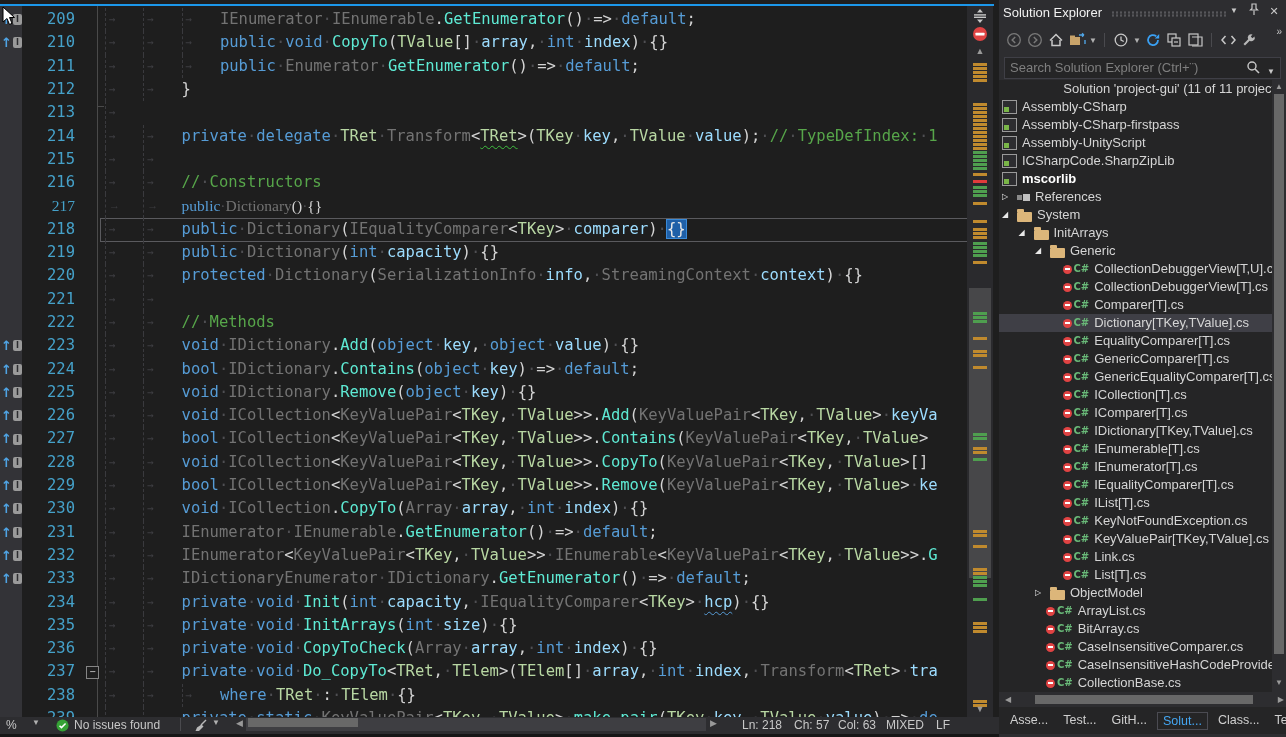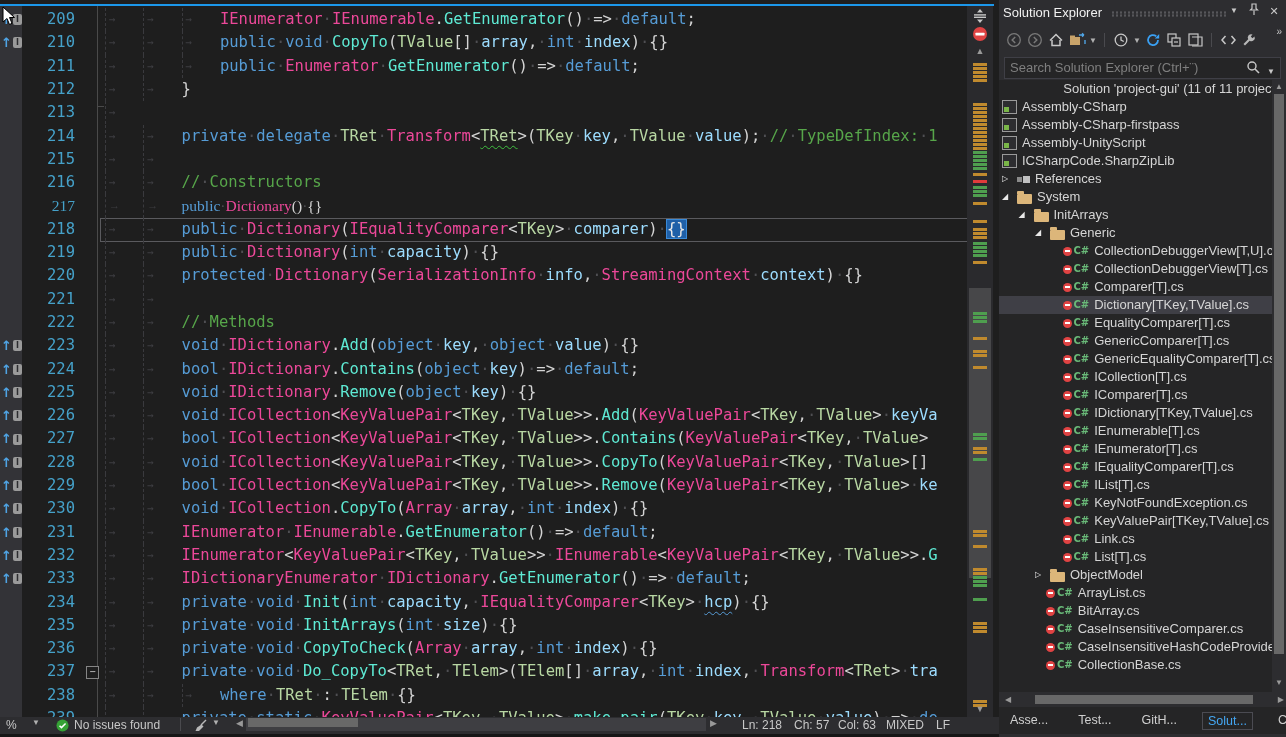--- a/index.html
+++ b/index.html
@@ -18,21 +18,21 @@
   .crow .lglyph{position:absolute;left:1px;top:0;width:21px;height:23.3px;display:flex;align-items:center;gap:1px;}
   .lglyph .ar{color:#4fa3e3;font-weight:bold;font-size:13px;font-family:"DejaVu Sans",sans-serif;}
   .lglyph .ib{width:10px;height:11px;background:#9a9a9a;color:#2d2d30;border-radius:2px;
               font:bold 8px/11px "DejaVu Sans",sans-serif;text-align:center;}
   .crow .fold{position:absolute;left:86px;top:6px;width:11px;height:11px;border:1px solid #858585;
               background:#1e1e1e;color:#c8c8c8;font:10px/9px monospace;text-align:center;}
   .crow .ctext{position:absolute;left:105px;top:0;white-space:pre;}
   .tab{display:inline-block;width:37.3px;border-left:1px dashed #3a3a3e;position:relative;height:23.3px;vertical-align:top;}
   .tab .tarrow{position:absolute;left:3px;top:0;color:#3e3e42;font-size:11px;}
   .crow.cur .curbox{position:absolute;left:100px;width:866px;top:0;height:22px;border:1px solid #5a5a5e;}
-  .tk-k{color:#569cd6}.tk-t{color:#ec4899}.tk-g{color:#b8d7a3}.tk-m{color:#5eead4}
+  .tk-k{color:#569cd6}.tk-t{color:#737373}.tk-g{color:#b8d7a3}.tk-m{color:#5eead4}
   .tk-v{color:#9cdcfe}.tk-c{color:#57a64a}.tk-o{color:#d4d4d4}
   .tk-w{color:#4f4f53}
   .tk-s{color:#e8e8e8;background:#1f60a8;box-shadow:0 0 0 1px #3a8ad8;}
   .tk-e1{color:#b8d7a3;text-decoration:underline wavy #3fbf3f 1px;text-underline-offset:4px;}
   .tk-e2{color:#9cdcfe;text-decoration:underline wavy #569cd6 1px;text-underline-offset:4px;}
   
   #vscroll{position:absolute;left:967px;top:6px;width:26px;height:711px;background:#2a2a2d;}
   #vscroll .btn{position:absolute;left:0;width:26px;text-align:center;color:#999;font-size:9px;}
   #sb-thumb{position:absolute;left:2px;width:22px;background:rgba(140,140,140,.30);}
   .mark{position:absolute;left:6px;width:14px;height:2.5px;}
@@ -78,21 +78,21 @@
   .ic-cs{display:flex;align-items:center;gap:2px;}
   .ic-cs .reddot{width:9px;height:9px;border-radius:50%;background:#e04343;position:relative;}
   .ic-cs .reddot::after{content:"";position:absolute;left:2px;top:3.5px;width:5px;height:2px;background:#fff;}
   .ic-cs .csmark{color:#69b978;font:bold 10px/10px "DejaVu Sans",sans-serif;}
   #se-vscroll{position:absolute;right:0;top:0;width:14px;height:612px;background:#2d2d30;}
   #se-vthumb{position:absolute;left:2px;width:10px;background:#686868;}
   .se-arr{position:absolute;left:0;width:14px;text-align:center;color:#999;font-size:8px;}
   #se-hscroll{position:absolute;left:0;top:692px;width:287px;height:15px;background:#2d2d30;}
   #se-hthumb{position:absolute;top:3px;height:9px;background:#686868;}
   #se-tabs{position:absolute;left:0;top:707px;width:287px;height:27px;background:#252526;
-           display:flex;align-items:flex-start;gap:20px;padding:5px 0 0 6px;box-sizing:border-box;font-size:12.5px;}
+           display:flex;align-items:flex-start;gap:5px;padding:5px 0 0 6px;box-sizing:border-box;font-size:12.5px;}
   .se-tab{color:#cfcfcf;padding:1px 5px;}
   .se-tab.active{color:#44a6f2;border:1px solid #4b4b52;background:#252526;}
   #cursor{position:absolute;left:2px;top:6px;z-index:50;}
 </style>
 </head>
 <body>
 
 <div id="root">
 
   <div id="editor">
@@ -358,20 +358,24 @@
             <span>Assembly-CSharp-firstpass</span>
           </div>
           <div class="trow" style="padding-left: 3px;">
             <span class="ic ic-proj"></span>
             <span>Assembly-UnityScript</span>
           </div>
           <div class="trow" style="padding-left: 3px;">
             <span class="ic ic-proj"></span>
             <span>ICSharpCode.SharpZipLib</span>
           </div>
+          <div class="trow bold" style="padding-left: 3px;">
+            <span class="ic ic-proj"></span>
+            <span>mscorlib</span>
+          </div>
           <div class="trow" style="padding-left: 3px;">
             <span class="tr-arrow">▷</span>
             <span class="ic ic-refs"></span>
             <span>References</span>
           </div>
           <div class="trow" style="padding-left: 3px;">
             <span class="tr-arrow">◢</span>
             <span class="ic ic-folder"></span>
             <span>System</span>
           </div>

